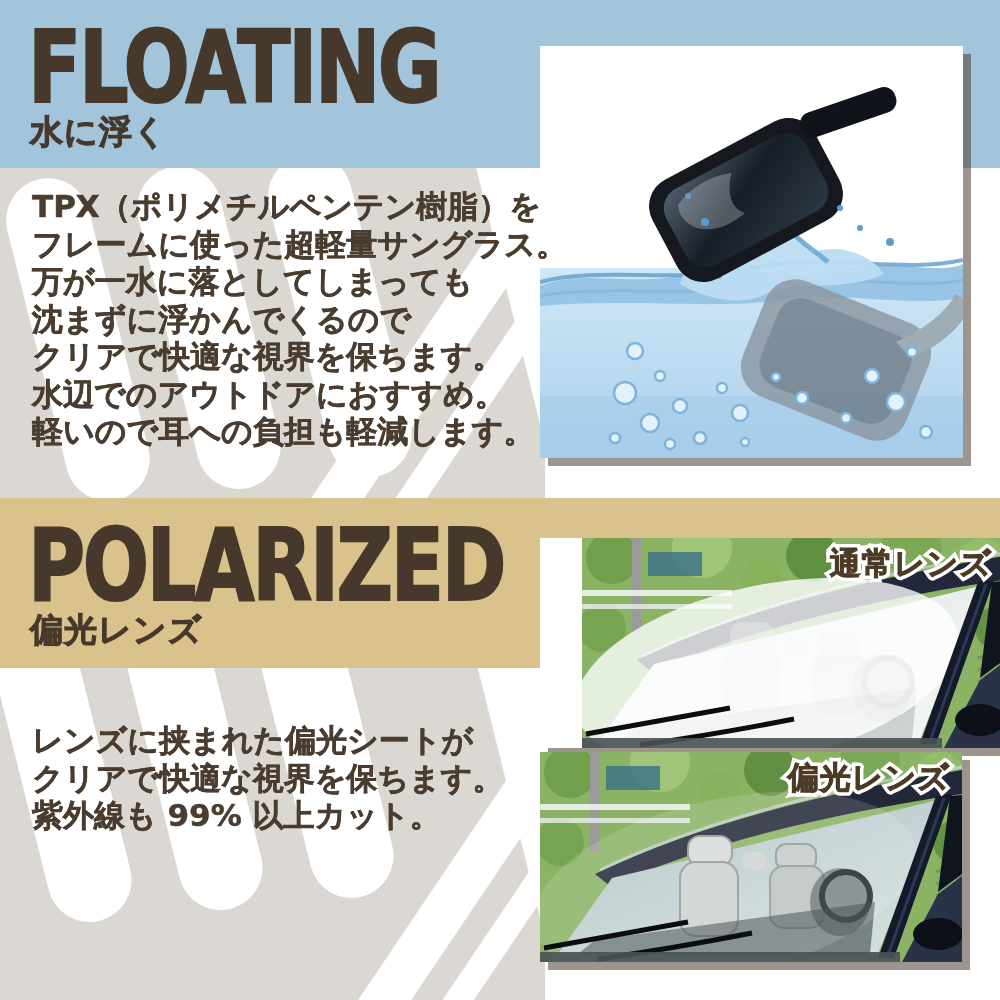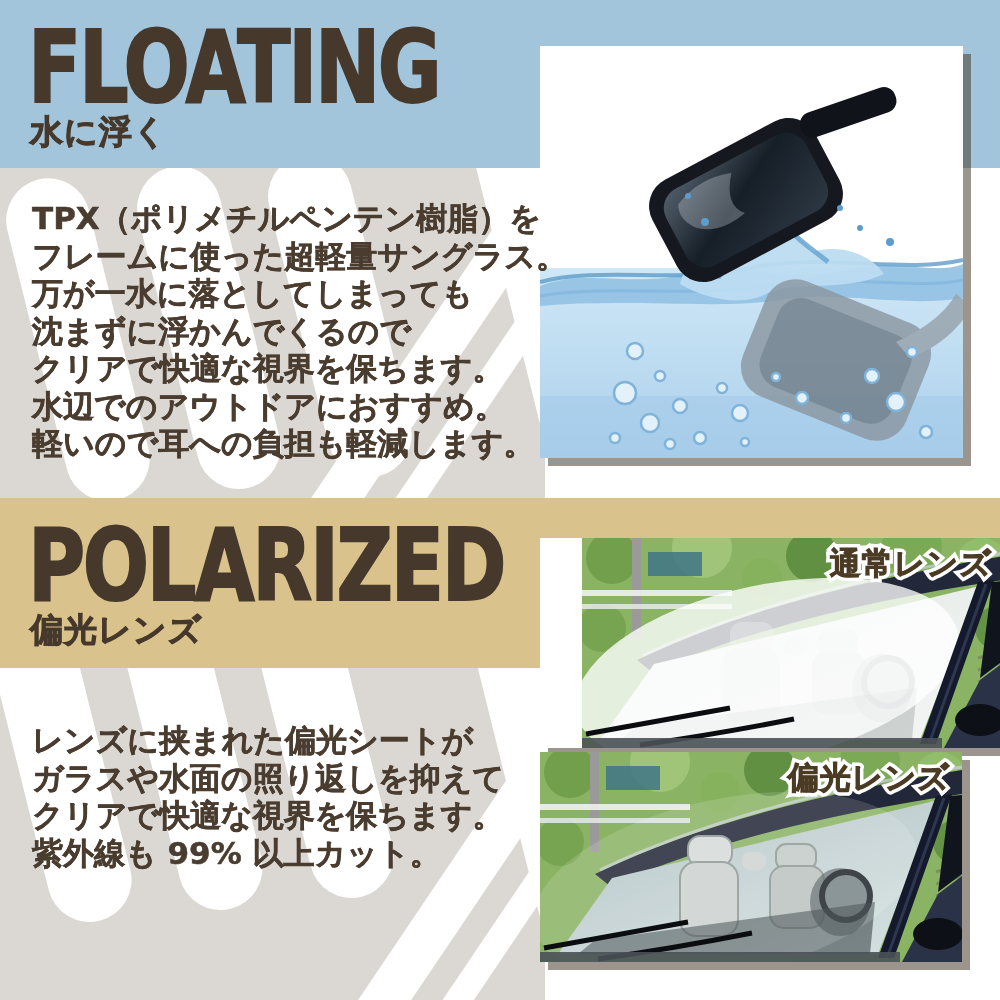--- a/index.html
+++ b/index.html
@@ -23,21 +23,21 @@
     -webkit-text-stroke:2px #46392c;white-space:nowrap;
   }
   .banner-subtitle{
     margin:-4px 0 0 2px;color:#46392c;font-weight:bold;font-size:33px;line-height:1.1;
     -webkit-text-stroke:1px #46392c;letter-spacing:1px;
   }
 
   
   .text-block{position:absolute;left:32px;color:#4a3d30;font-weight:bold;
     font-size:31px;line-height:37.5px;-webkit-text-stroke:.5px #4a3d30;white-space:nowrap;}
-  .text-block-1{top:200px;}
+  .text-block-1{top:188px;}
   .text-block-2{top:722px;}
 
   
   .photo{position:absolute;box-shadow:8px 8px 0 0 rgba(73,62,47,.55);overflow:hidden;background:#fff;}
   .photo-floating{left:540px;top:46px;width:423px;height:412px;}
   .photo-car{left:540px;width:422px;height:210px;}
   .photo-car-a{top:538px;padding-left:42px;}
   .photo-car-b{top:752px;}
   .photo svg{display:block;}
 
@@ -289,18 +289,17 @@
       <rect x="0" y="200" width="360" height="10" fill="#4a5156" opacity=".9"></rect>
     </svg>
     <div class="corner-label">
       <span class="outline">偏光レンズ</span>
       <span class="fill">偏光レンズ</span>
     </div>
   </div>
 
   <div class="text-block text-block-2">
     <div>レンズに挟まれた偏光シートが</div>
-    <div>ガラスや水面の照り返しを抑えて</div>
     <div>クリアで快適な視界を保ちます。</div>
     <div>紫外線も 99% 以上カット。</div>
   </div>
 
 </div>
 
 </body></html>

